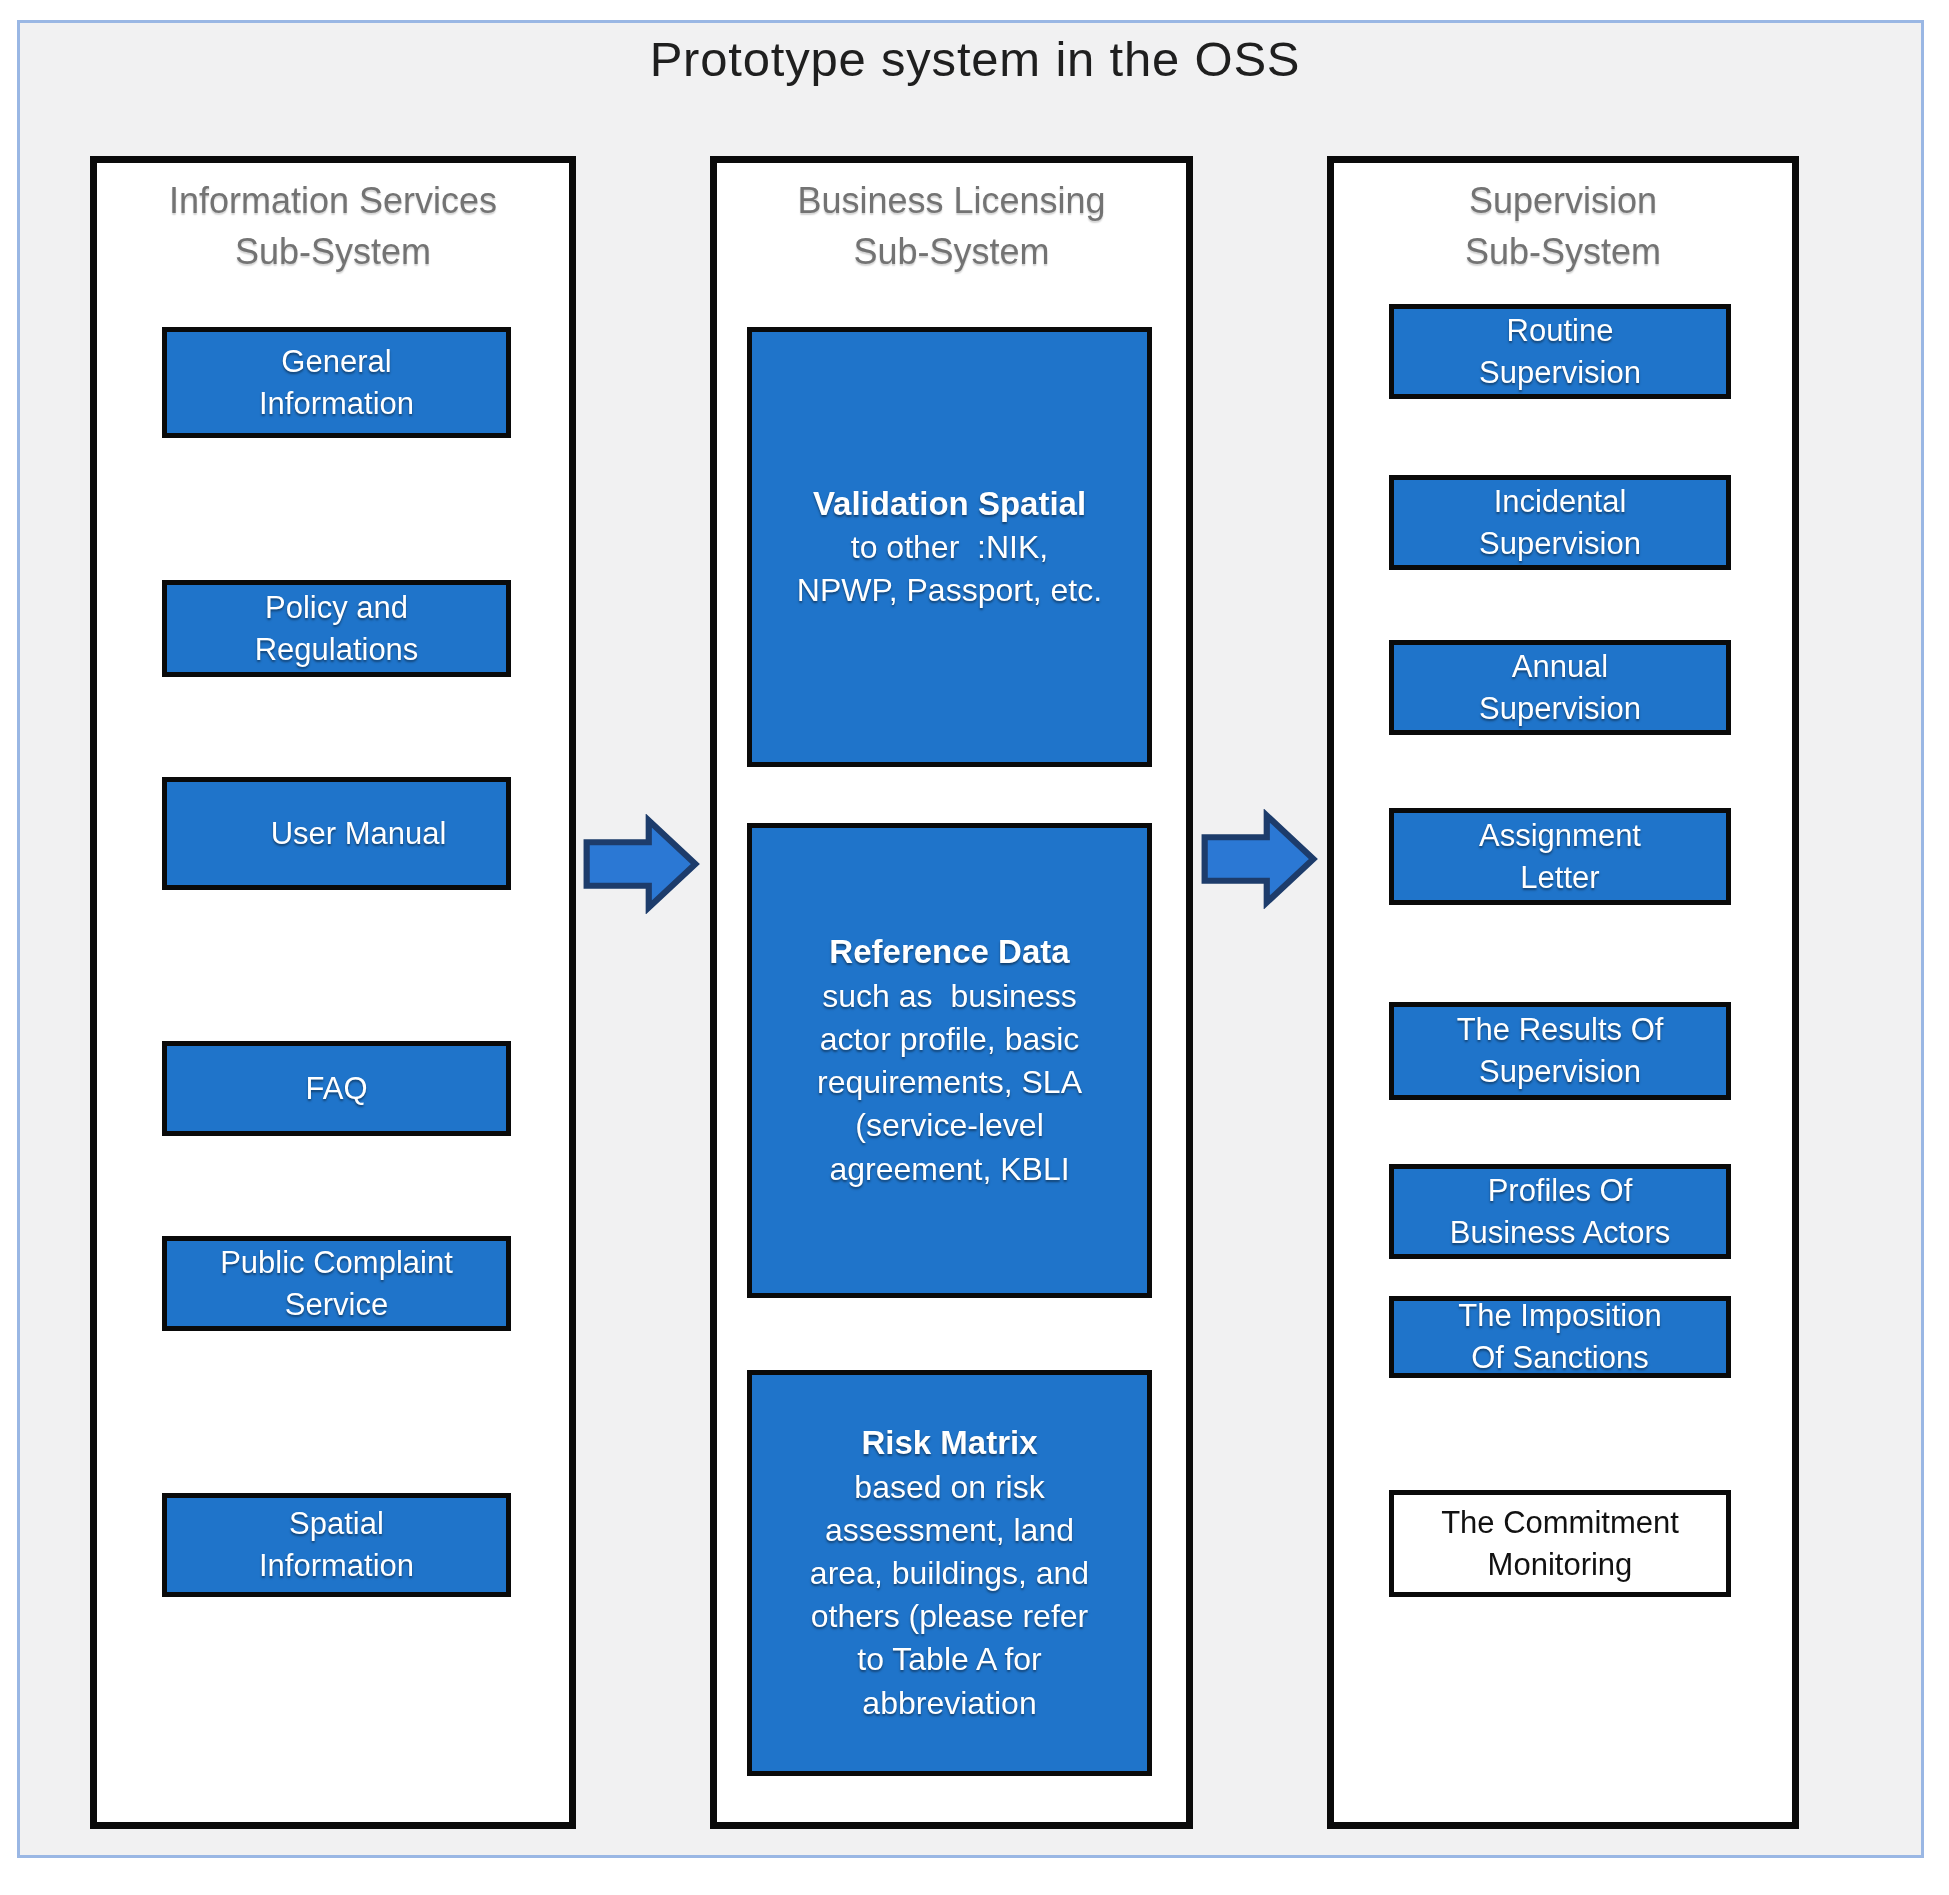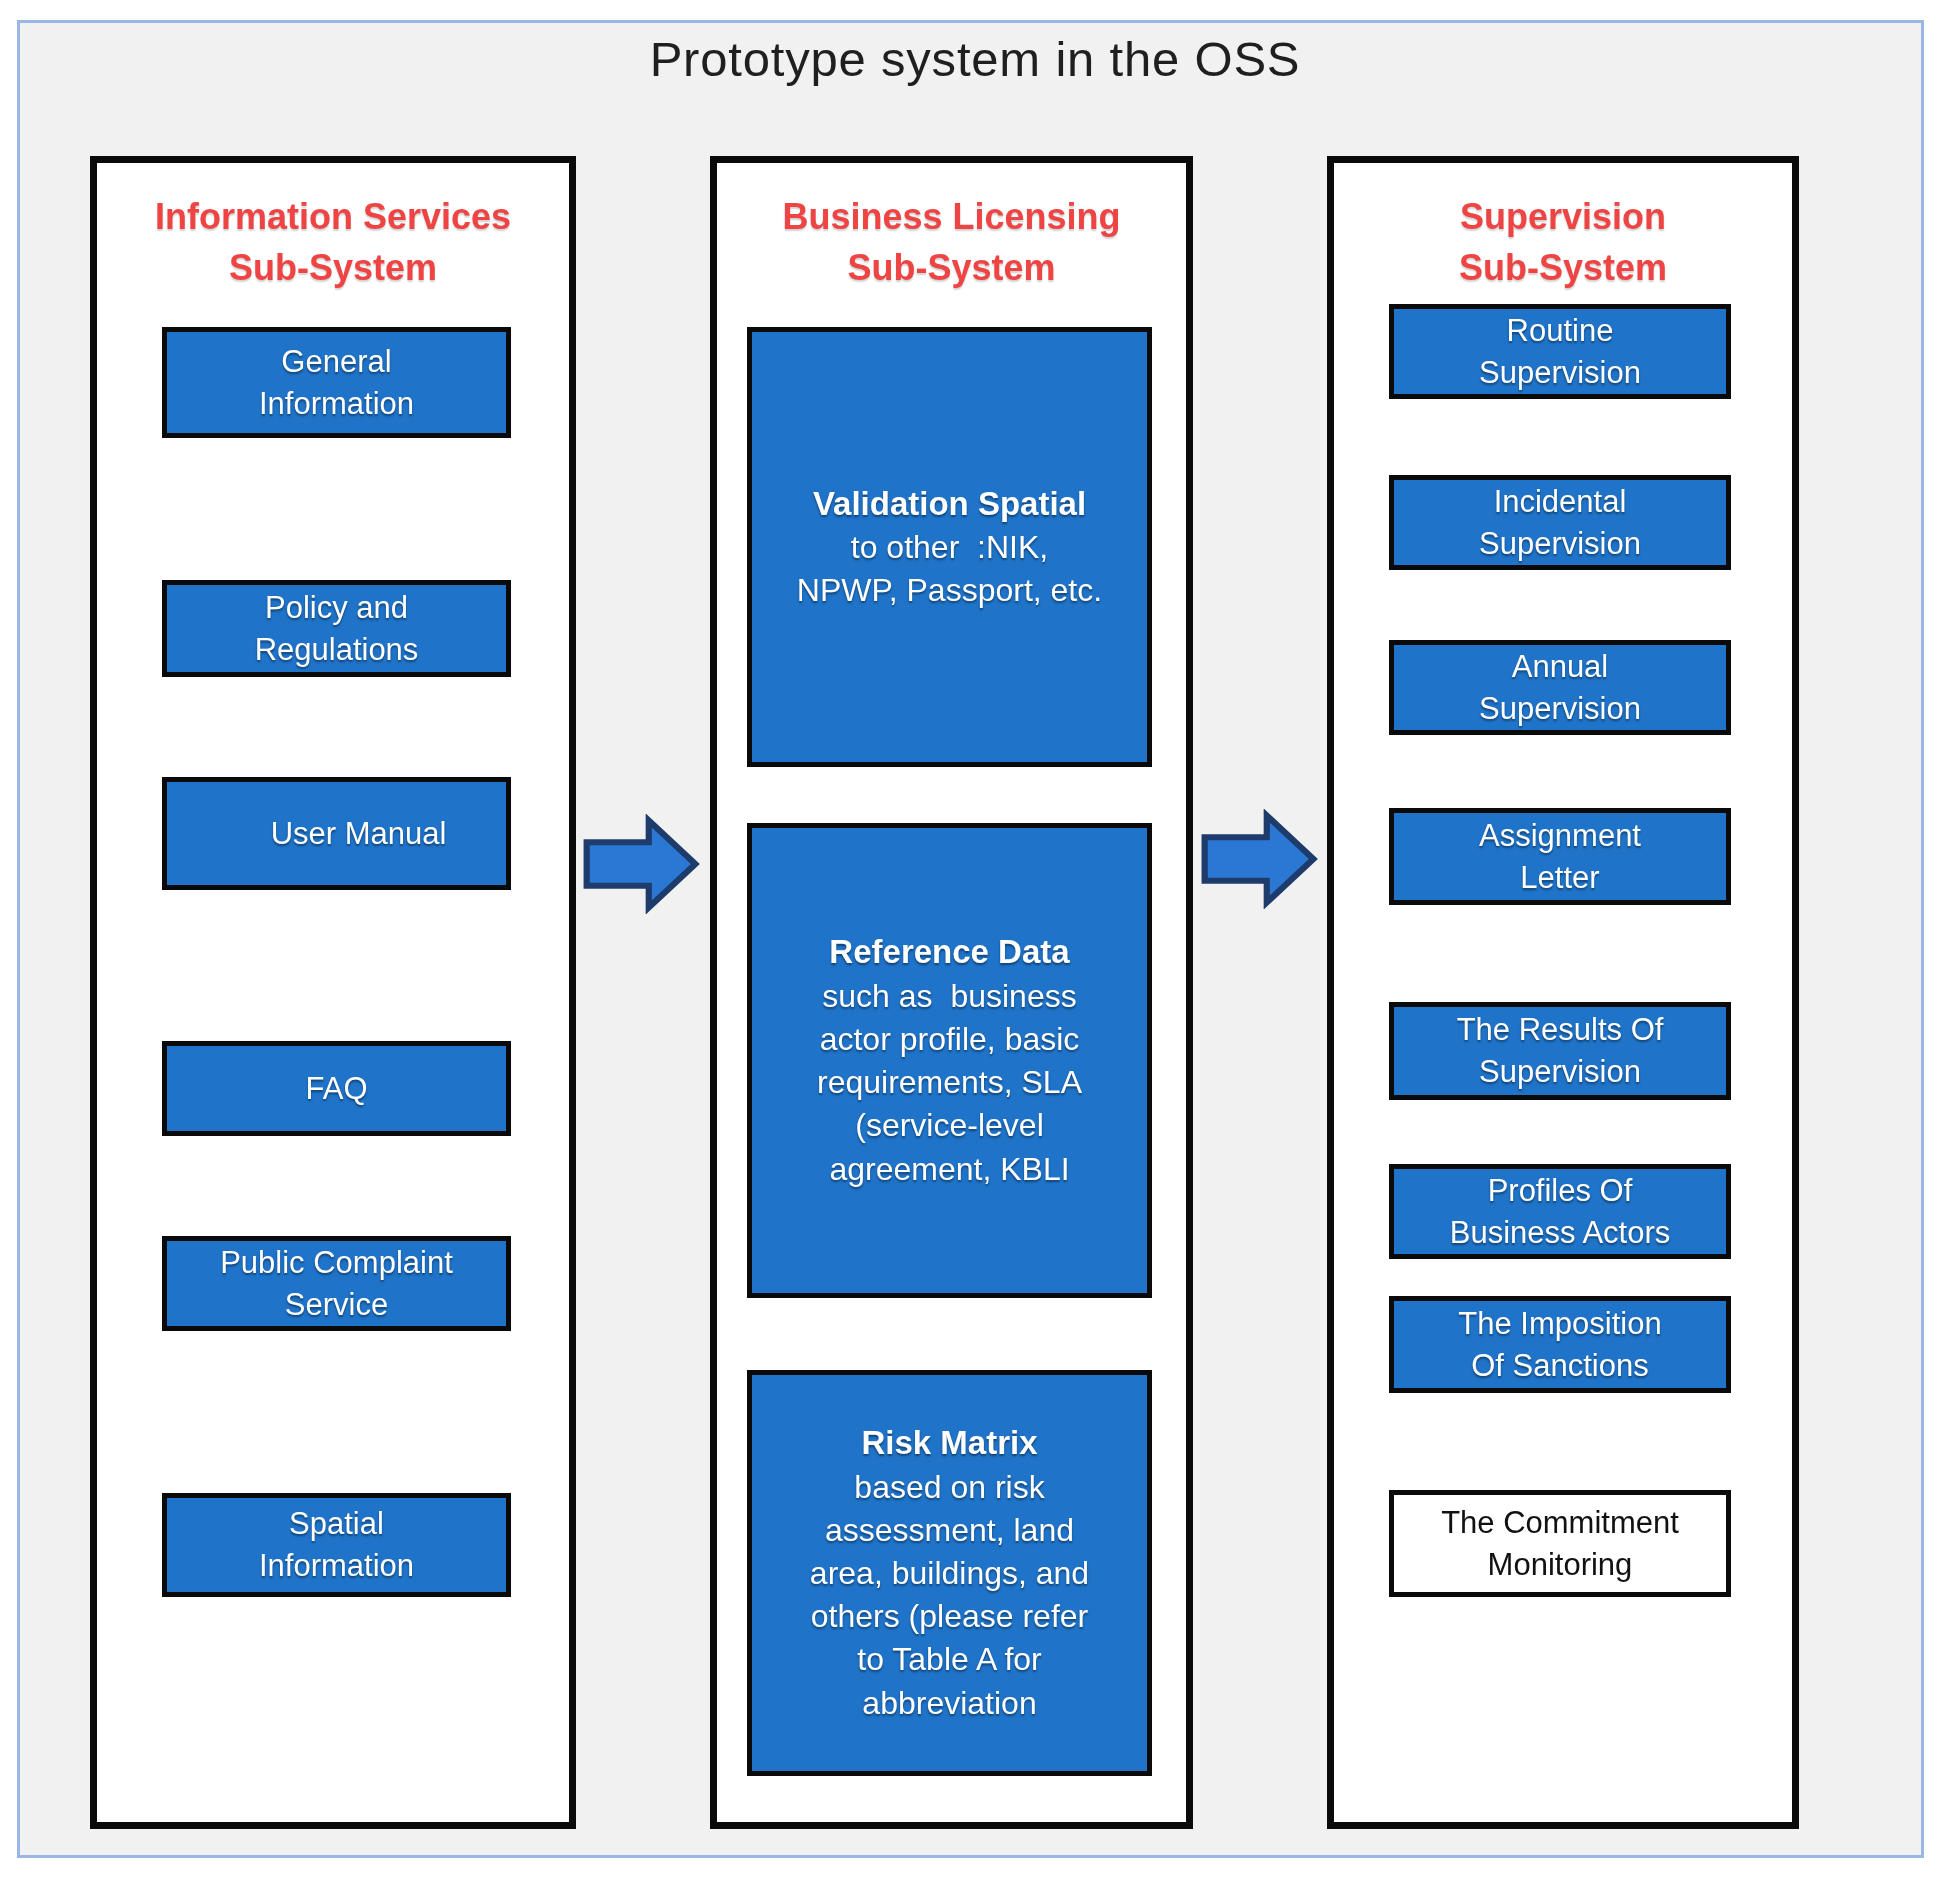--- a/index.html
+++ b/index.html
@@ -11,22 +11,22 @@
 
   .title{position:absolute;left:0;top:31px;width:100%;text-align:center;
          font-size:49px;letter-spacing:0.8px;color:#1f1f1f;}
 
   .col{position:absolute;top:156px;height:1673px;background:#ffffff;
        border:7px solid #0a0a0a;box-sizing:border-box;}
   .col1{left:90px;width:486px;}
   .col2{left:710px;width:483px;}
   .col3{left:1327px;width:472px;}
 
-  .col-header{margin-top:28px;text-align:center;font-weight:bold;font-size:36px;
-              line-height:1.42;color:#ef4444;white-space:pre-wrap;
+  .col-header{margin-top:12px;text-align:center;font-weight:normal;font-size:36px;
+              line-height:1.42;color:#737373;white-space:pre-wrap;
               text-shadow:0 1.6px 1.6px rgba(0,0,0,0.18);}
 
   .box{position:absolute;box-sizing:border-box;border:5.4px solid #0a0a0a;
        background:#1f74ca;color:#ffffff;display:flex;flex-direction:column;
        align-items:center;justify-content:center;text-align:center;
        white-space:pre-wrap;font-size:31px;line-height:1.35;
        text-shadow:0 1.6px 2.3px rgba(0,0,0,0.45);}
   .box.white{background:#ffffff;color:#111111;text-shadow:none;}
 
   .box .box-title{font-weight:bold;font-size:33px;}
@@ -48,21 +48,21 @@
   .c2.b3{top:1370px;height:406px;}
 
   
   .c3{left:1389px;width:342px;}
   .c3.b1{top:304px;height:95px;}
   .c3.b2{top:475px;height:95px;}
   .c3.b3{top:640px;height:95px;}
   .c3.b4{top:808px;height:97px;}
   .c3.b5{top:1002px;height:98px;}
   .c3.b6{top:1164px;height:95px;}
-  .c3.b7{top:1296px;height:97px;}
+  .c3.b7{top:1296px;height:82px;}
   .c3.b8{top:1490px;height:107px;}
 
   .arrow{position:absolute;width:118px;height:100px;}
   .arrow1{left:582px;top:814px;}
   .arrow2{left:1200px;top:809px;}
 </style>
 </head>
 <body>
 
 <div class="page">

